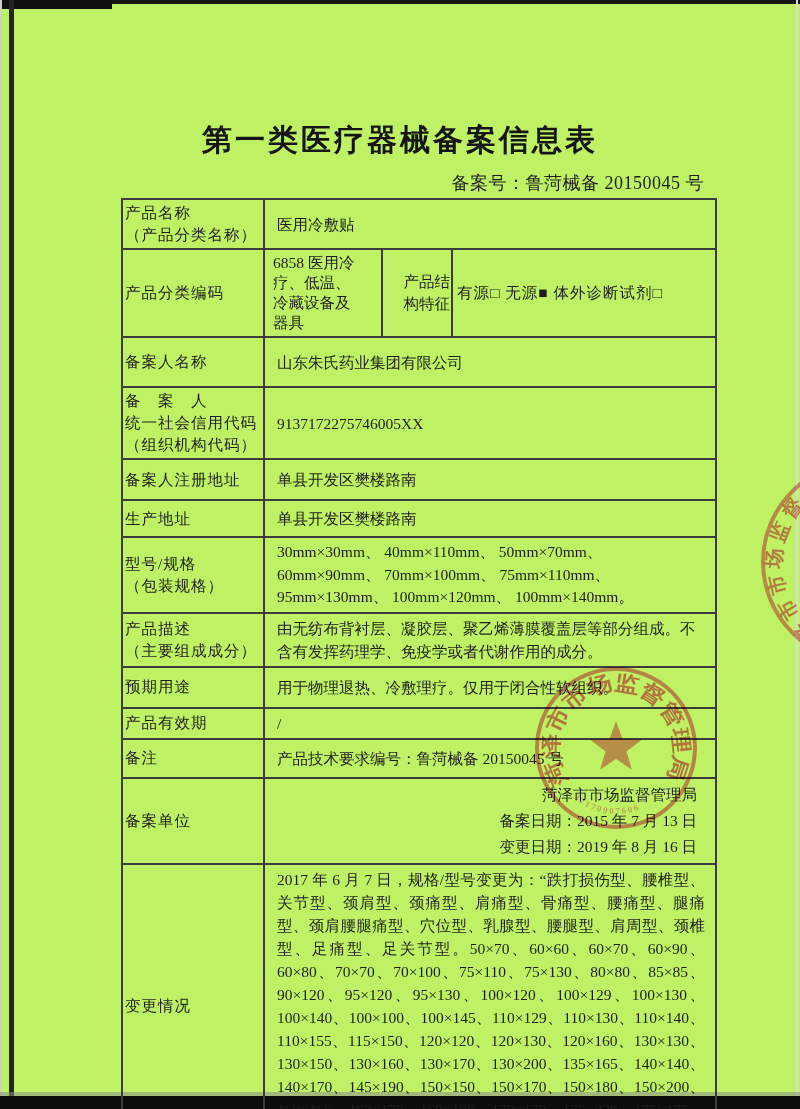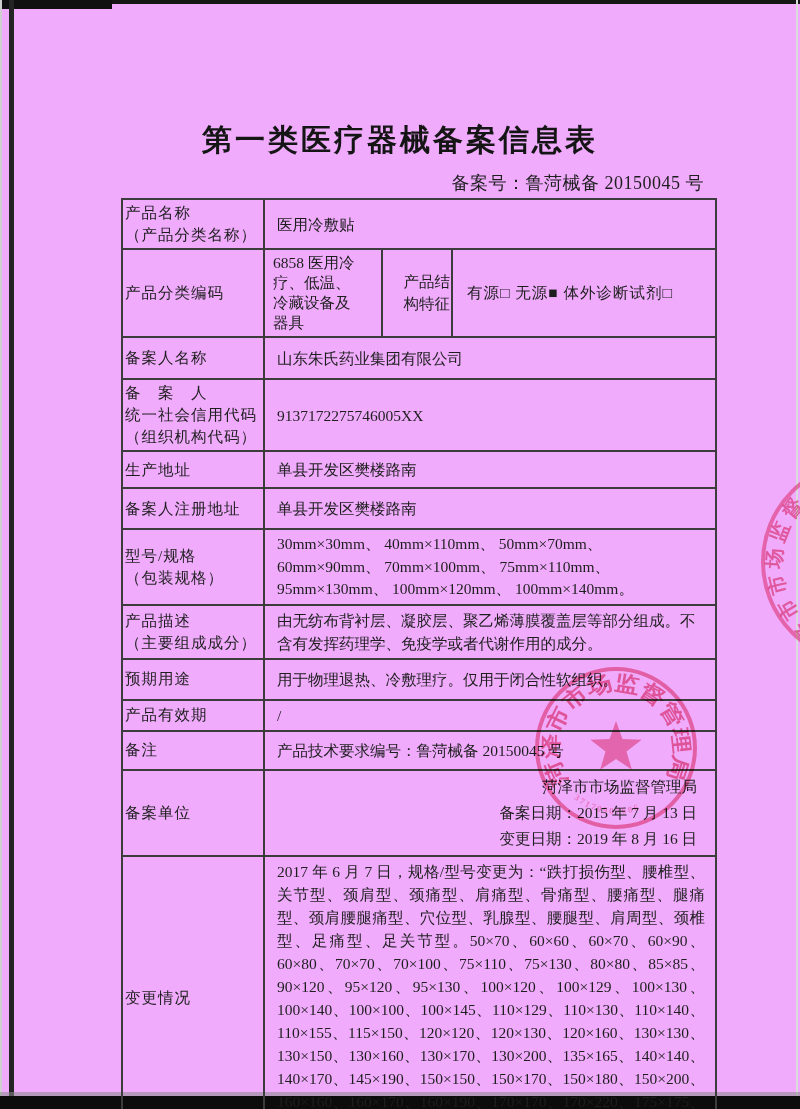--- a/index.html
+++ b/index.html
@@ -1,18 +1,18 @@
 <!DOCTYPE html>
 <html><head>
 <meta charset="utf-8">
 <style>
   html,body { margin:0; padding:0; background:#e9e9e9; }
   .page {
     position:relative; width:800px; height:1109px; margin:0 auto;
-    background:#f0abfc; overflow:hidden;
+    background:#bef264; overflow:hidden;
     font-family:"Liberation Serif","DejaVu Serif",serif; color:#1e1e1e;
   }
   
   .scan-top    { position:absolute; top:0; left:0; width:100%; height:4px; background:#161616; }
   .scan-top-left { position:absolute; top:0; left:0; width:112px; height:9px; background:#101010; }
   .scan-left-edge { position:absolute; top:0; left:0; width:2px; height:100%; background:#cfcfcf; }
   .scan-left   { position:absolute; top:0; left:9px; width:5px; height:100%; background:#242424; }
   .scan-bottom { position:absolute; bottom:0; left:0; width:100%; height:13px; background:#0c0c0c; }
   .scan-bottom-fade { position:absolute; bottom:13px; left:0; width:100%; height:4px; background:#8a8a8a; opacity:.55; }
   .scan-right  { position:absolute; top:0; right:2px; width:2px; height:100%; background:#dadada; }
@@ -26,21 +26,21 @@
 
   table.filing {
     position:absolute; left:121px; top:198px; width:594px;
     border-collapse:collapse; table-layout:fixed;
   }
   table.filing td { border:2px solid #3c3c3c; font-size:15.5px; vertical-align:middle; overflow:hidden; }
   td.lab  { text-align:left; white-space:pre-line; font-size:15px; line-height:22px; letter-spacing:1px; padding:2px; }
   td.val  { padding:3px 10px 3px 12px; line-height:23px; }
   td.sub  { font-size:14.5px; line-height:20px; padding:3px 19px 3px 8px; }
   td.feat { text-align:right; white-space:pre-line; font-size:15px; line-height:22px; }
-  td.chk  { font-size:16px; letter-spacing:1px; padding-left:14px; }
+  td.chk  { font-size:16px; letter-spacing:1px; padding-left:4px; }
   .unit-lines { text-align:right; padding-right:8px; line-height:26px; font-size:15.5px; }
   .changes { line-height:24px; text-align:justify; }
 
   .stamp { position:absolute; pointer-events:none; mix-blend-mode:multiply; opacity:.9; }
   #stamp-main { left:516px; top:650px; }
   #stamp-edge { left:735px; top:455px; }
   .stamp-text { fill:#e8537b; font-family:"Liberation Serif","DejaVu Serif",serif; font-weight:bold; }
 </style>
 </head>
 <body>
@@ -74,39 +74,39 @@
     </tr>
 
     <tr style="height:57px">
       <td class="lab">产品分类编码</td>
       <td class="sub">6858 医用冷疗、低温、冷藏设备及器具</td>
       <td class="feat">产品结
 构特征</td>
       <td class="chk">有源□  无源■  体外诊断试剂□</td>
     </tr>
 
-    <tr style="height:42px">
+    <tr style="height:50px">
       <td class="lab">备案人名称</td>
       <td class="val" colspan="3">山东朱氏药业集团有限公司</td>
     </tr>
 
     <tr style="height:65px">
       <td class="lab">备　案　人
 统一社会信用代码
 （组织机构代码）</td>
       <td class="val" colspan="3">9137172275746005XX</td>
     </tr>
 
-    <tr style="height:37px">
-      <td class="lab">生产地址</td>
+    <tr style="height:41px">
+      <td class="lab">备案人注册地址</td>
       <td class="val" colspan="3">单县开发区樊楼路南</td>
     </tr>
 
-    <tr style="height:41px">
-      <td class="lab">备案人注册地址</td>
+    <tr style="height:37px">
+      <td class="lab">生产地址</td>
       <td class="val" colspan="3">单县开发区樊楼路南</td>
     </tr>
 
     <tr style="height:63px">
       <td class="lab">型号/规格
 （包装规格）</td>
       <td class="val" colspan="3" style="line-height:22.5px">30mm×30mm、 40mm×110mm、 50mm×70mm、 60mm×90mm、 70mm×100mm、 75mm×110mm、 95mm×130mm、 100mm×120mm、 100mm×140mm。</td>
     </tr>
 
     <tr style="height:46px">

